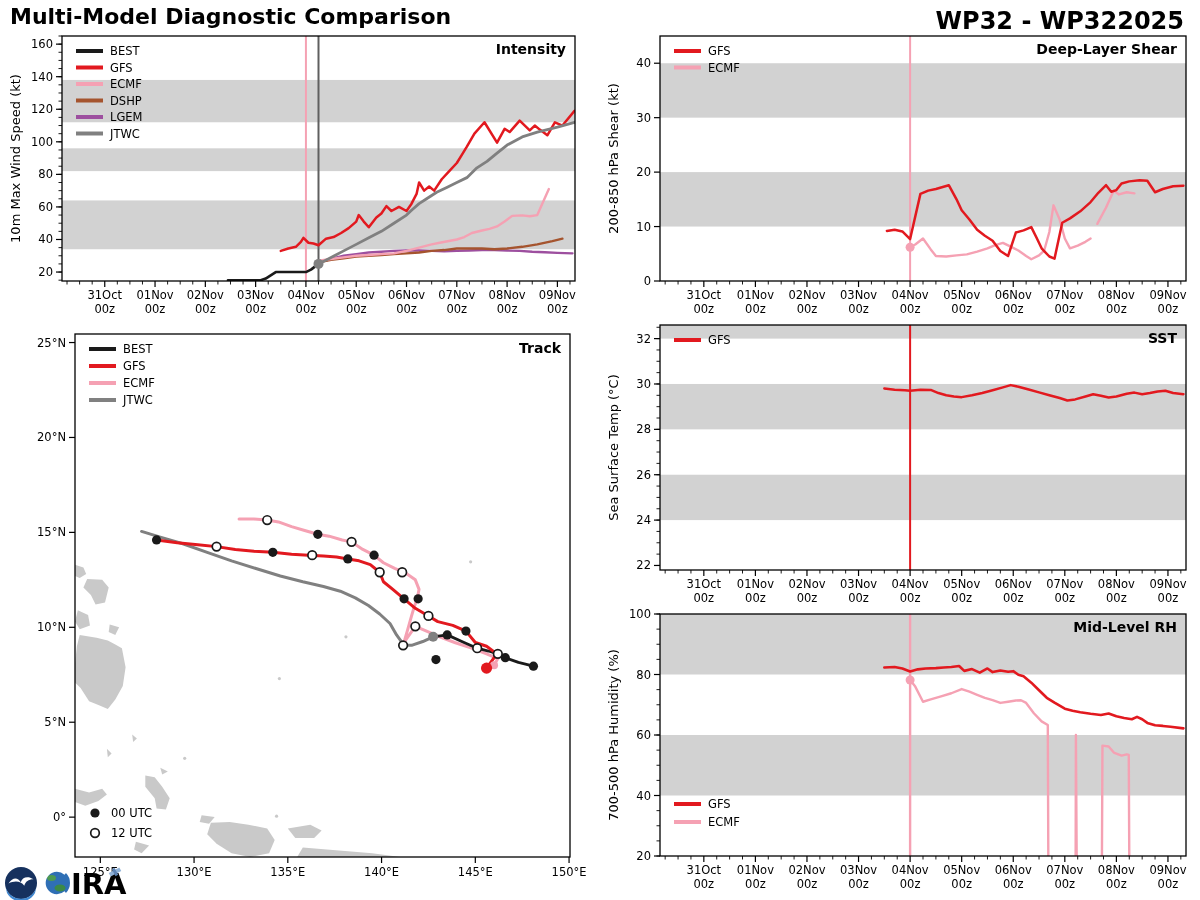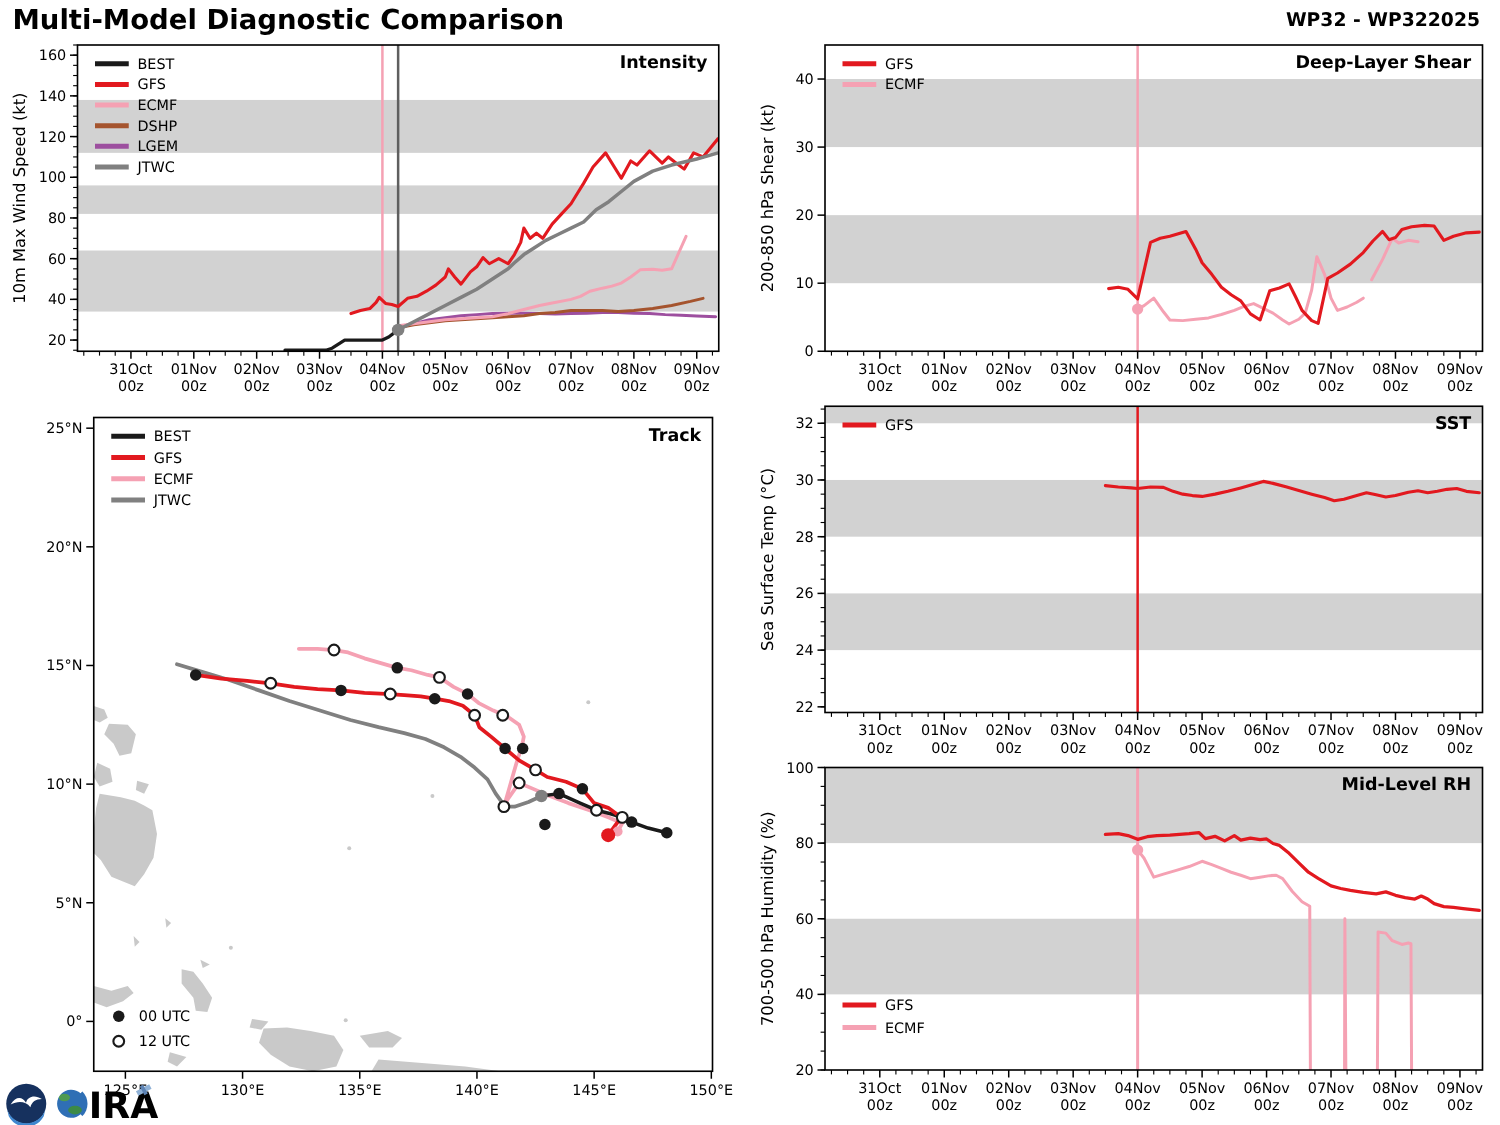--- a/index.html
+++ b/index.html
@@ -1,19 +1,19 @@
 <!DOCTYPE html>
 <html><head>
 <meta charset="utf-8">
 <style>
   html,body{margin:0;padding:0;background:#fff;}
   body{width:1200px;height:900px;position:relative;overflow:hidden;
        font-family:"DejaVu Sans","Liberation Sans",sans-serif;color:#000;}
   .title-left{position:absolute;left:10px;top:4px;font-size:22px;font-weight:bold;text-align:center;}
-  .title-right{position:absolute;right:16px;top:7px;font-size:15px;font-weight:bold;}
+  .title-right{position:absolute;right:16px;top:7px;font-size:24px;font-weight:bold;}
   #charts{position:absolute;left:0;top:0;}
   .logos{position:absolute;left:4px;top:864px;display:flex;align-items:flex-end;gap:3px;}
   text{fill:#000;}
 </style>
 </head>
 <body>
 
 <div class="title-left">Multi-Model Diagnostic Comparison</div>
 <div class="title-right">WP32 - WP322025</div>
 

